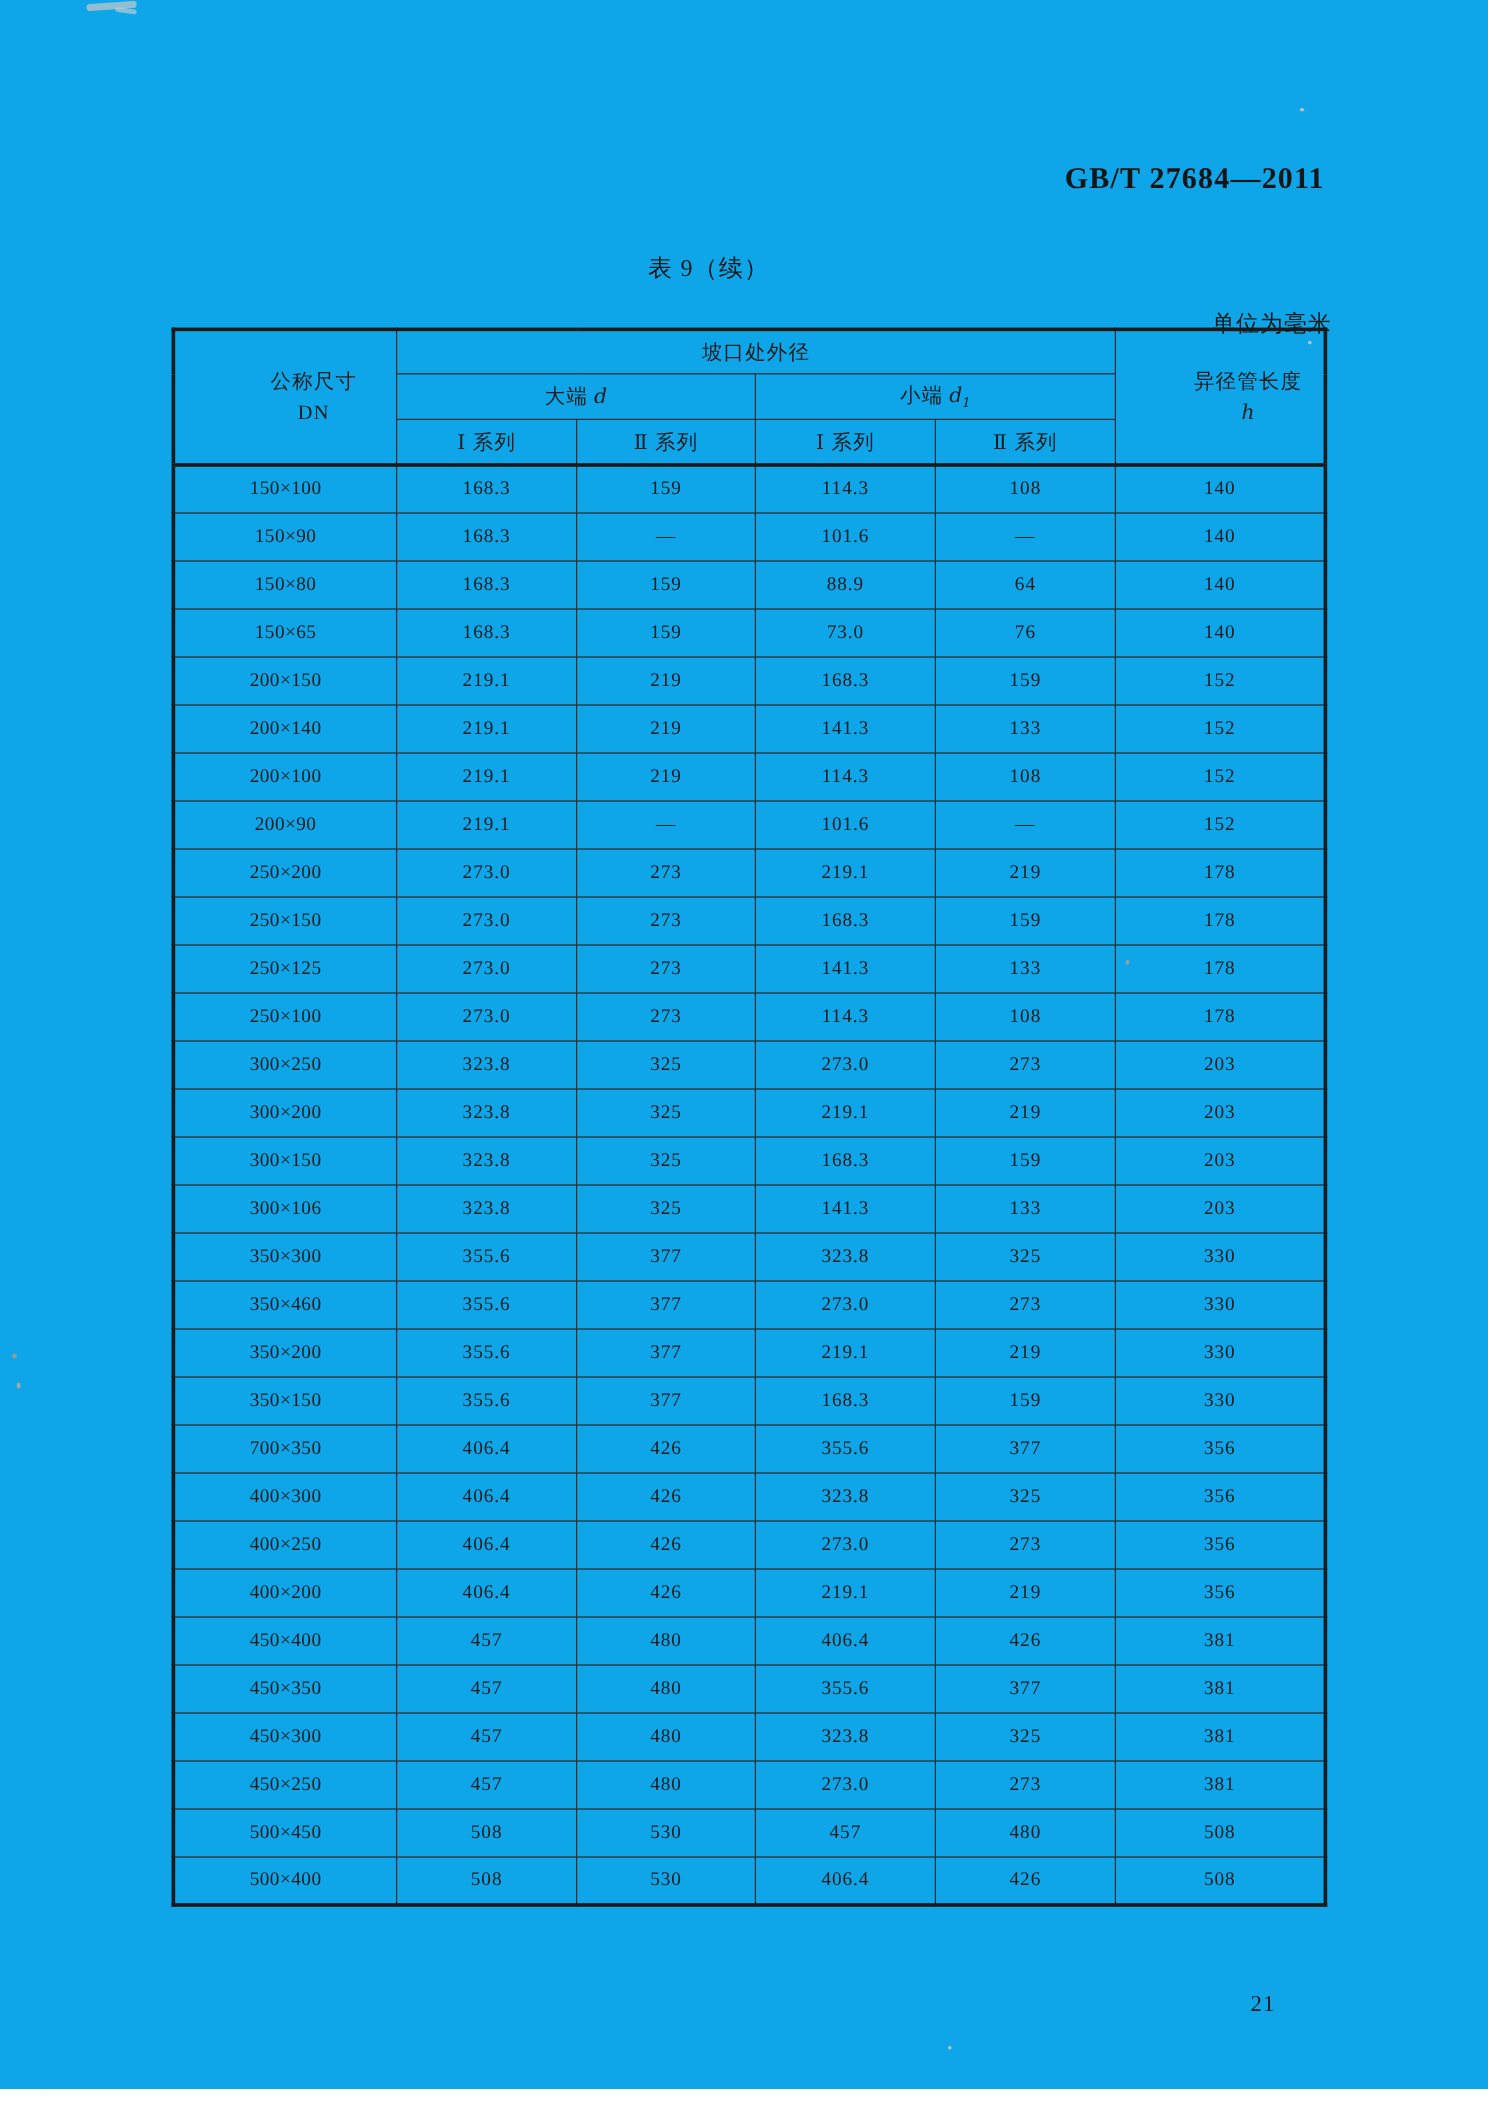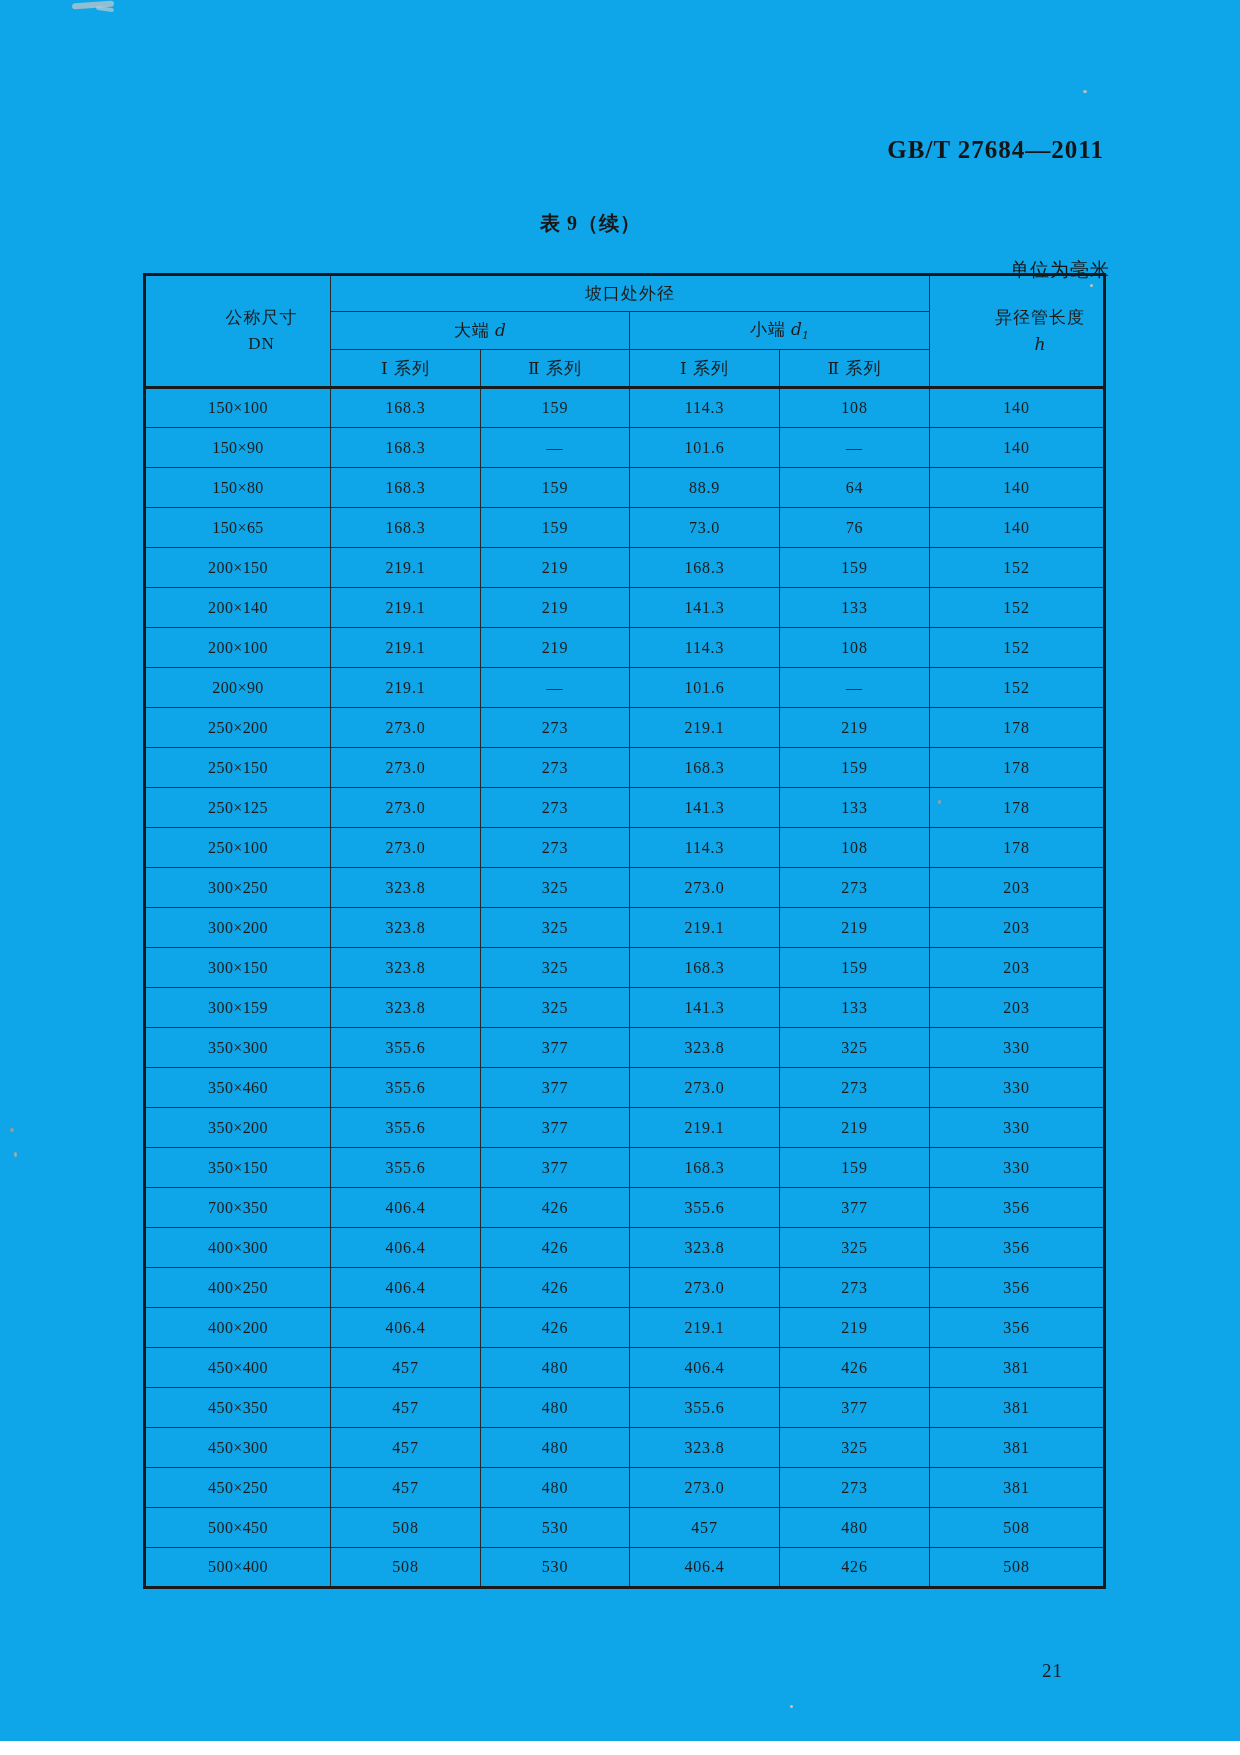--- a/index.html
+++ b/index.html
@@ -20,21 +20,21 @@
   .std-code {
     position:absolute; top:136px; left:0; width:1104px;
     text-align:right;
     font-size:25px; font-weight:bold; letter-spacing:1px;
     color:#151515;
   }
 
   
   .table-title {
     position:absolute; top:210px; left:540px;
-    font-size:20px; font-weight:bold; letter-spacing:1px;
+    font-size:20px; font-weight:normal; letter-spacing:1px;
     color:#171717;
   }
   .unit-note {
     position:absolute; top:213px; left:0; width:1110px;
     text-align:right;
     font-size:19px; letter-spacing:1px;
     color:#171717;
     margin-top:44px;
   }
 
@@ -258,21 +258,21 @@
         </tr>
         <tr>
           <td class="dn">300×150</td>
           <td>323.8</td>
           <td>325</td>
           <td>168.3</td>
           <td>159</td>
           <td>203</td>
         </tr>
         <tr>
-          <td class="dn">300×159</td>
+          <td class="dn">300×106</td>
           <td>323.8</td>
           <td>325</td>
           <td>141.3</td>
           <td>133</td>
           <td>203</td>
         </tr>
         <tr>
           <td class="dn">350×300</td>
           <td>355.6</td>
           <td>377</td>

